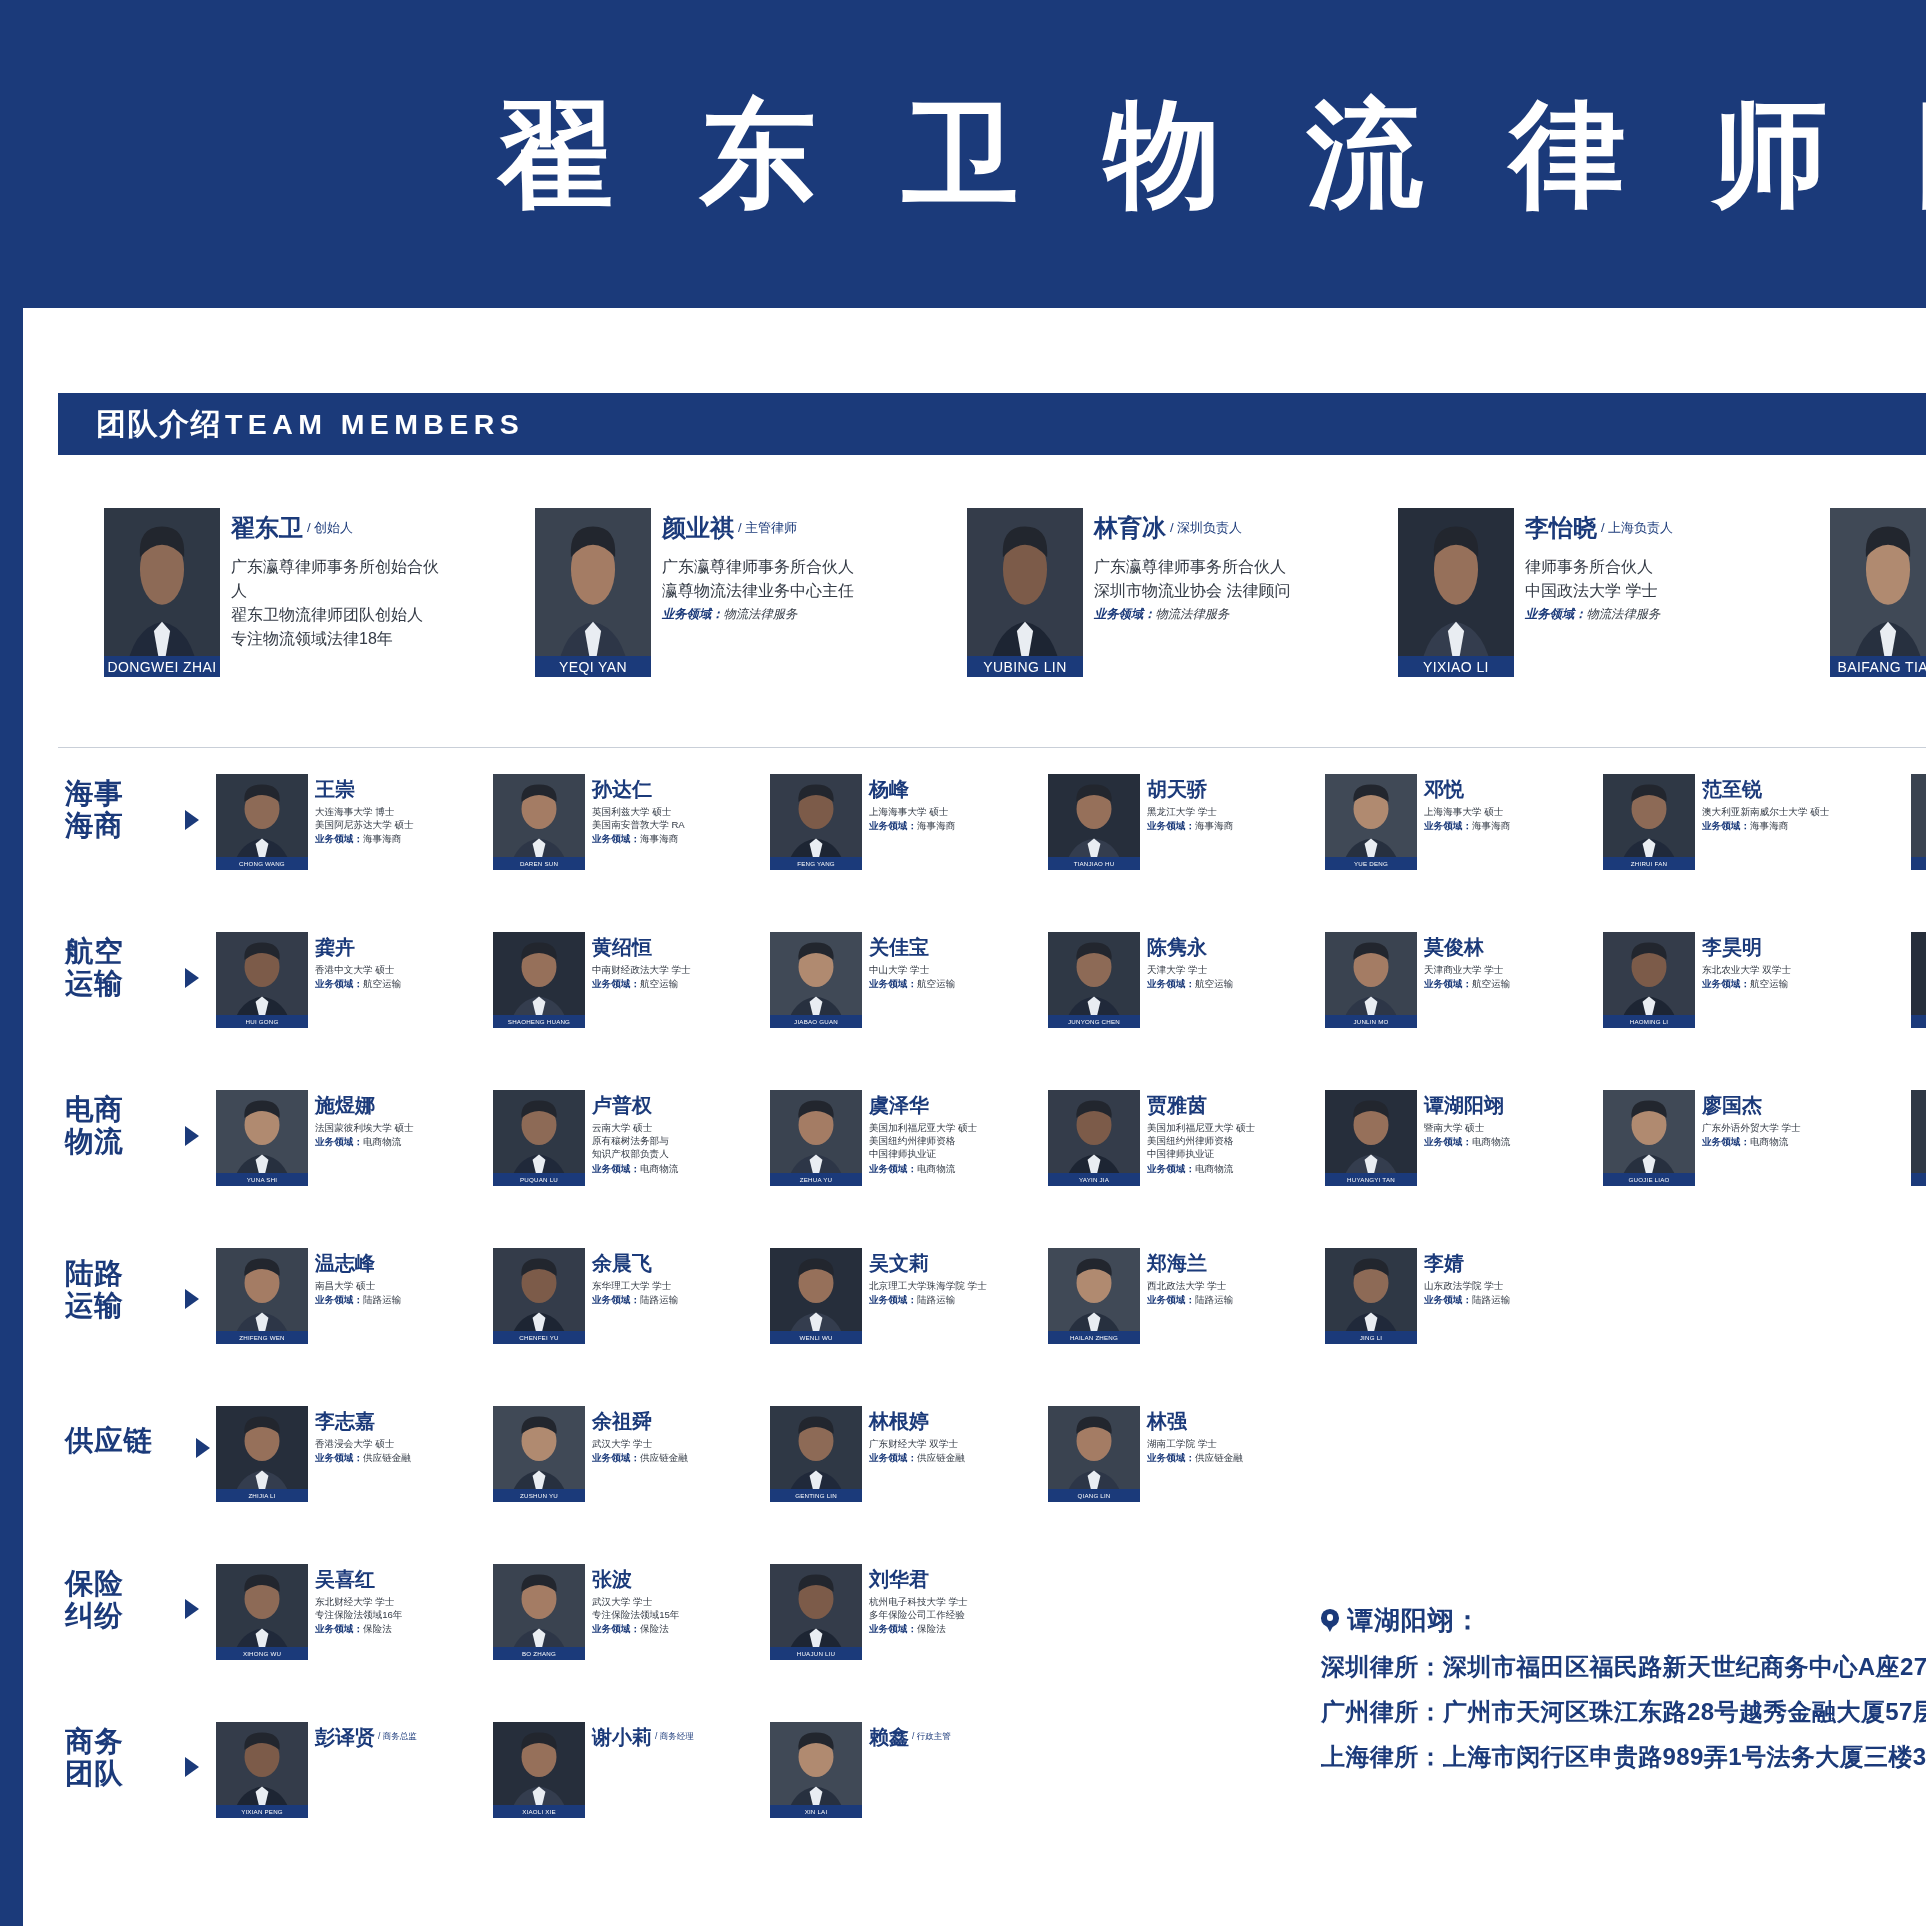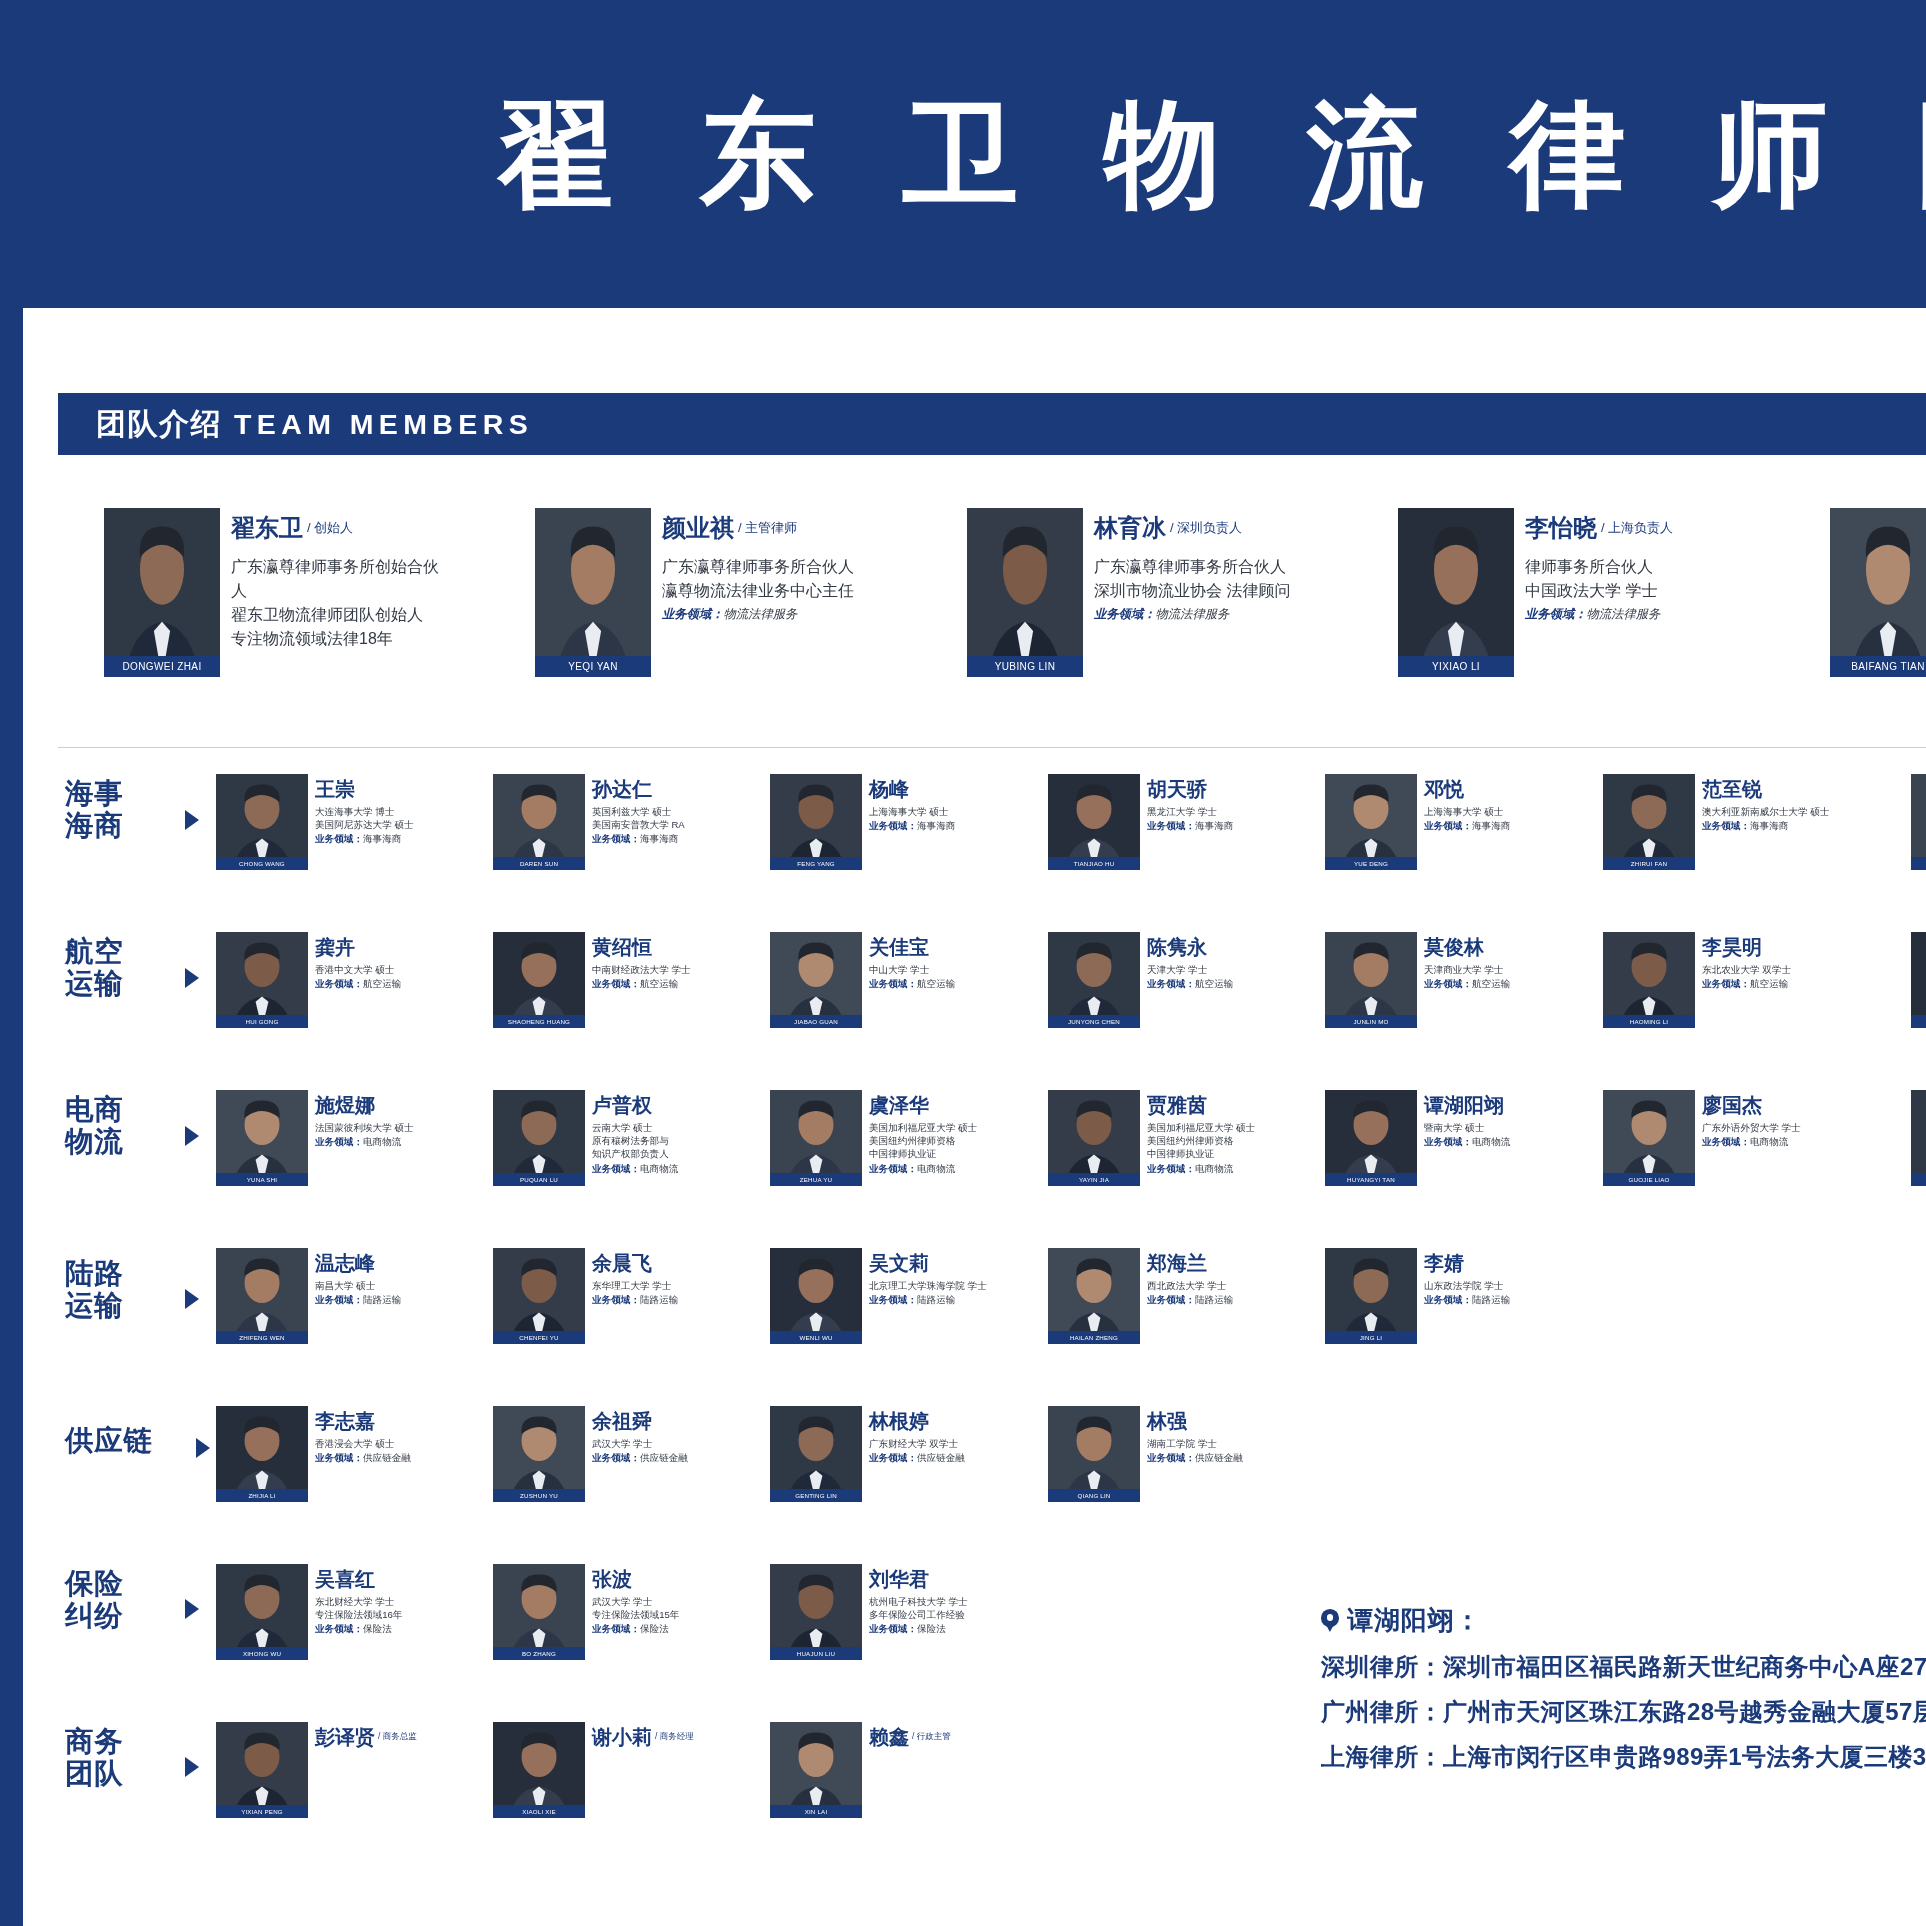--- a/index.html
+++ b/index.html
@@ -30,37 +30,37 @@
     position:absolute;left:0;top:308px;width:2730px;height:1811px;background:#ffffff;
   }
   .side-left{position:absolute;left:0;top:308px;width:23px;height:1811px;background:#1b3a7a;}
 
   
   .section-bar{
     position:absolute;left:58px;top:393px;width:2620px;height:62px;
     background:#1b3a7a;display:flex;align-items:center;
   }
   .section-bar .cn{color:#ffffff;font-size:30px;font-weight:bold;margin-left:38px;letter-spacing:1.5px;}
-  .section-bar .en{color:#ffffff;font-size:28.5px;font-weight:bold;margin-left:12px;letter-spacing:5.4px;
+  .section-bar .en{color:#ffffff;font-size:28.5px;font-weight:bold;margin-left:3px;letter-spacing:5.4px;
      font-family:"Liberation Sans",sans-serif;}
 
   
   .leaders{
     position:absolute;left:104px;top:508px;width:2527px;height:216px;
   }
   .leader{
     position:absolute;top:0;height:204px;
   }
   .leader .photo{
     position:absolute;left:0;top:0;width:116px;height:169px;
     background:#2b3440;overflow:hidden;
   }
   .leader .photo .nameplate{
     position:absolute;left:0;bottom:0;width:116px;height:21px;background:#1b3a7a;
-    color:#fff;font-size:10px;display:flex;align-items:center;justify-content:center;
+    color:#fff;font-size:14px;display:flex;align-items:center;justify-content:center;
     letter-spacing:0.4px;
   }
   .leader .info{position:absolute;left:127px;top:3.9px;width:216px;}
   .leader .nm{color:#1b3a7a;font-size:24px;font-weight:bold;display:inline-block;vertical-align:middle;}
   .leader .role{color:#1b3a7a;font-size:13px;display:inline-block;vertical-align:middle;margin-left:3.9px;}
   .leader .desc{color:#333a45;font-size:16px;line-height:1.5;margin-top:10.8px;}
   .leader .field{color:#333a45;font-size:12.3px;line-height:1.5;margin-top:2.3px;font-style:italic;}
   .leader .field b{color:#1b3a7a;font-weight:bold;}
 
   .divider{

